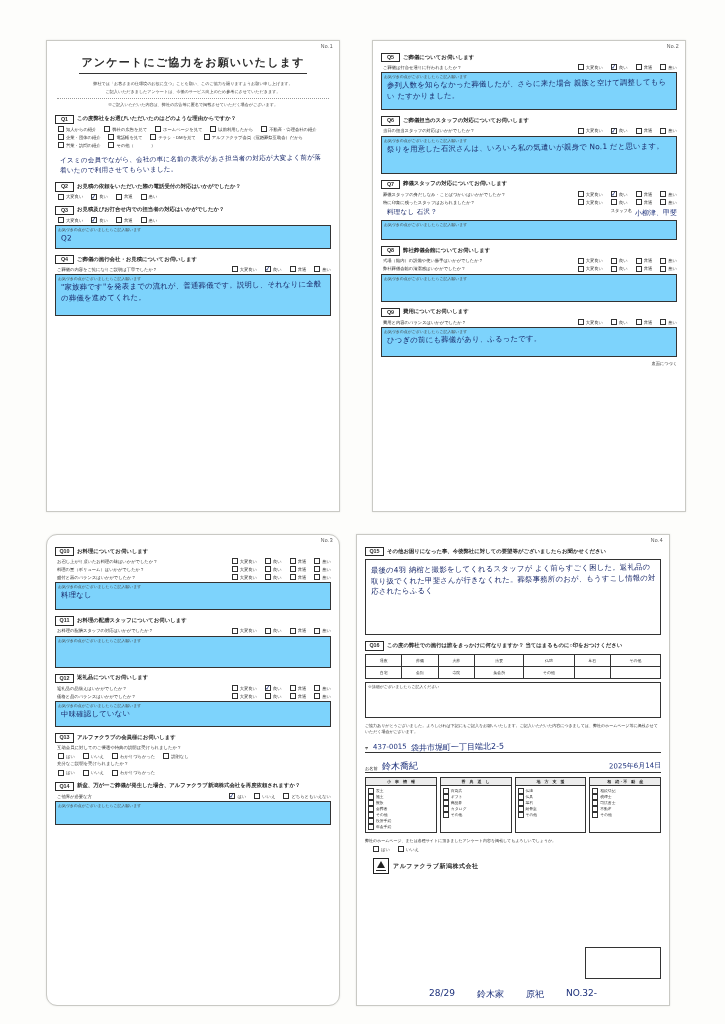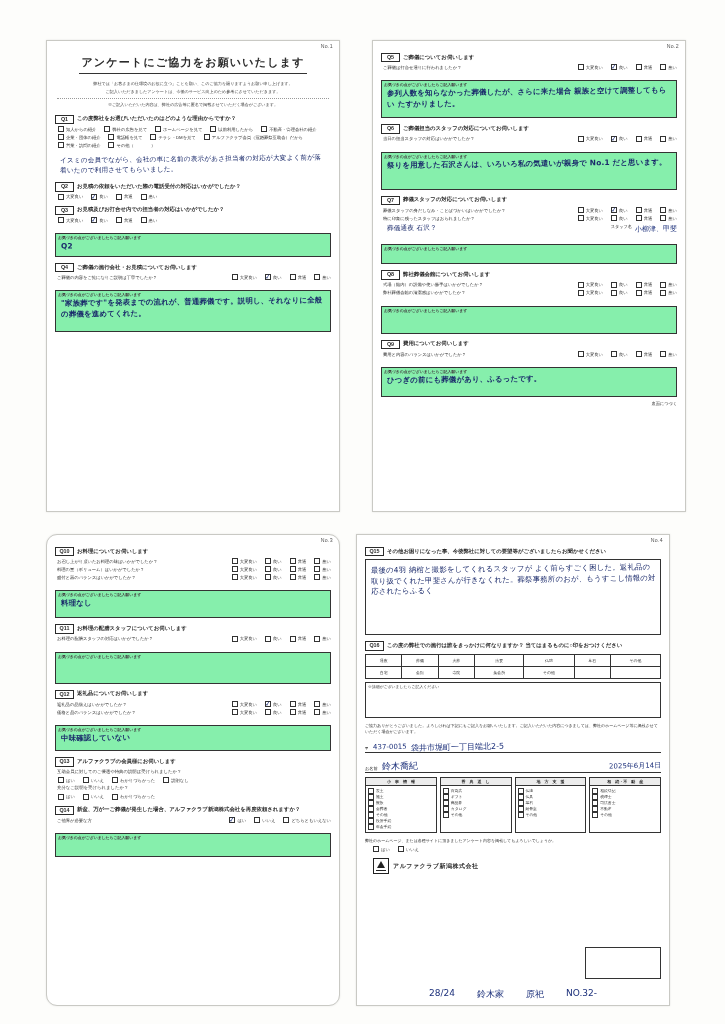--- a/index.html
+++ b/index.html
@@ -69,25 +69,24 @@
   .opts{display:flex;flex-wrap:wrap;gap:2px 8px;font-size:4.3px;margin:2px 0 0 3px;}
   .opt{display:flex;align-items:center;gap:2px;white-space:nowrap;}
   .box{
     display:inline-block;width:4px;height:4px;border:.7px solid #333;background:#fff;
   }
   .subq{font-size:4.3px;margin:2px 0 0 2px;display:flex;justify-content:space-between;align-items:center;gap:4px;}
   .subq .opts{margin:0;}
   
   .ansbox{
     border:.8px solid #333;
-    margin-top:10px;
+    margin-top:2px;
     min-height:22px;
     position:relative;
-    background:#86efac;
-    font-weight:bold;
+    background:#7dd3fc;
   }
   .ansbox .cap{
     font-size:3.9px;position:absolute;left:2px;top:1px;color:#444;
   }
   .hw{
     font-family:"DejaVu Sans", sans-serif;
     color:#1a2a6b;
     font-size:7.4px;
     line-height:1.45;
     padding:7px 4px 2px 5px;
@@ -422,21 +421,21 @@
             <span class="box"></span>
             <span>普通</span>
           </label>
         <label class="opt">
             <span class="box"></span>
             <span>悪い</span>
           </label>
       </span>
     </div>
     <div class="row-between" style="margin-top:2px">
-      <div class="hw small" style="padding:0 0 0 6px">葬儀通夜 石沢？</div>
+      <div class="hw small" style="padding:0 0 0 6px">料理なし 石沢？</div>
       <div class="staffline">
         <span>スタッフ名</span>
         <span class="pen">小柳津、甲斐</span>
       </div>
     </div>
     <div class="ansbox" style="min-height:18px">
       <div class="cap">お気づきの点がございましたらご記入願います</div>
     </div>
   </div>
 
@@ -949,18 +948,18 @@
   </div>
 
   <div class="logo-row">
     <div class="logo-mark"></div>
     <div class="logo-txt">アルファクラブ新潟株式会社</div>
   </div>
 
   <div class="stampbox"></div>
 
   <div class="bottom-hand">
-    <span>28/24</span>
+    <span>28/29</span>
     <span>鈴木家</span>
     <span>原祀</span>
     <span>NO.32-</span>
   </div>
 </div>
 
 </body></html>

